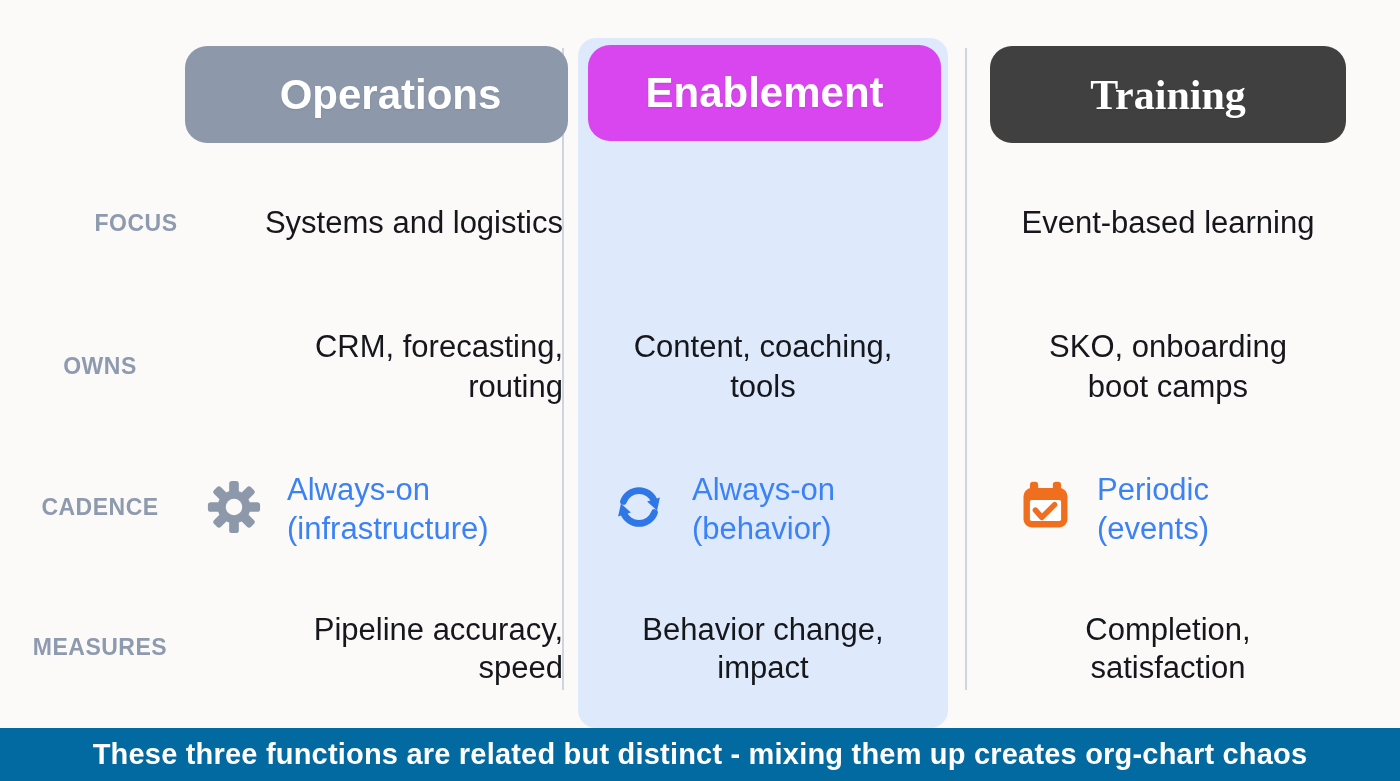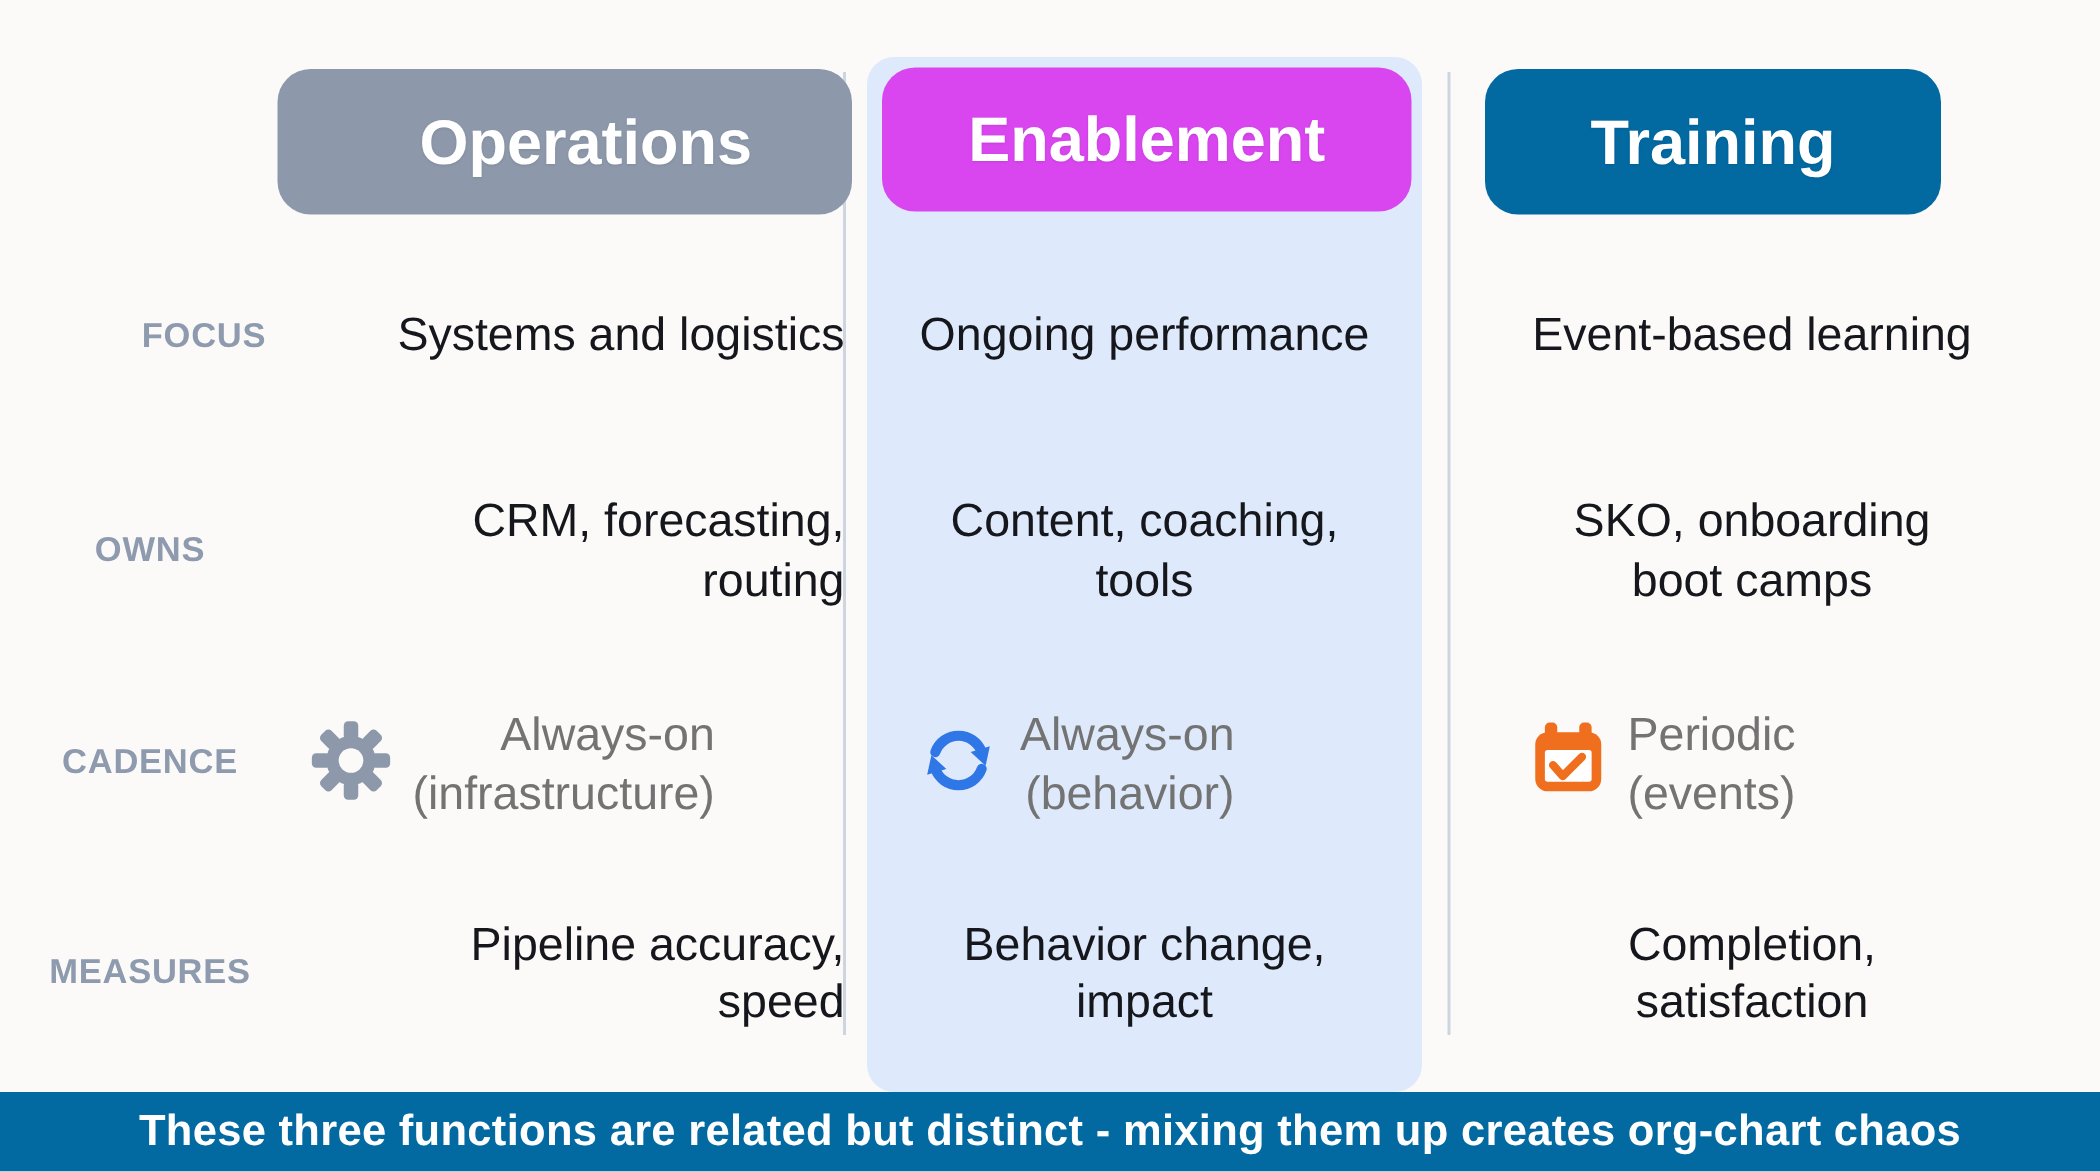--- a/index.html
+++ b/index.html
@@ -27,21 +27,21 @@
   .divider.d2{left:965px;}
   
   .pill{
     position:absolute;top:46px;height:97px;border-radius:22px;
     display:flex;align-items:center;justify-content:center;
     color:#ffffff;font-weight:bold;font-size:42px;
     text-shadow:0 1px 2px rgba(0,0,0,0.10);
   }
   .pill.ops{left:185px;width:355px;background:#8d99ab;padding-left:28px;}
   .pill.ena{left:588px;width:353px;background:#d946ef;top:45px;height:96px;}
-  .pill.tra{left:990px;width:304px;background:#0369a1;}
+  .pill.tra{left:990px;width:356px;background:#404040;font-family:Liberation Serif, serif;}
   
   .row-label{
     position:absolute;left:0;width:200px;text-align:center;
     color:#8e9aae;font-weight:bold;font-size:23px;letter-spacing:0.5px;
   }
   .row-label.r1{top:210px;padding-left:36px;}
   .row-label.r2{top:353px;}
   .row-label.r3{top:494px;}
   .row-label.r4{top:634px;}
   
@@ -54,22 +54,22 @@
   .cell.c-tra{left:968px;}
   .cell.row-focus{top:203px;}
   .cell.row-owns{top:327px;}
   .cell.row-measures{top:611px;line-height:38px;}
   
   .cadence{
     position:absolute;top:468px;height:120px;display:flex;align-items:flex-start;
   }
   .cadence .cad-icon{flex:0 0 auto;margin-top:10px;}
   .cadence .cad-text{
-    margin-left:12px;text-align:right;
-    color:#737373;font-size:31px;line-height:39px;margin-top:2px;
+    margin-left:24px;text-align:left;
+    color:#3b82f6;font-size:31px;line-height:39px;margin-top:2px;
   }
   .cadence.cad-ops{left:205px;}
   .cadence.cad-ena{left:610px;}
   .cadence.cad-tra{left:1018px;}
   
   .footer{
     position:absolute;left:0;top:728px;width:1400px;height:53px;
     background:#0369a1;display:flex;align-items:center;justify-content:center;
   }
   .footer .footer-text{
@@ -94,21 +94,20 @@
   <div class="pill tra">
     <span>Training</span>
   </div>
 
   <div class="row-label r1">FOCUS</div>
   <div class="row-label r2">OWNS</div>
   <div class="row-label r3">CADENCE</div>
   <div class="row-label r4">MEASURES</div>
 
   <div class="cell c-ops row-focus">Systems and logistics</div>
-  <div class="cell c-ena row-focus">Ongoing performance</div>
   <div class="cell c-tra row-focus">Event-based learning</div>
 
   <div class="cell c-ops row-owns">
     <div>CRM, forecasting,</div>
     <div>routing</div>
   </div>
   <div class="cell c-ena row-owns">
     <div>Content, coaching,</div>
     <div>tools</div>
   </div>

